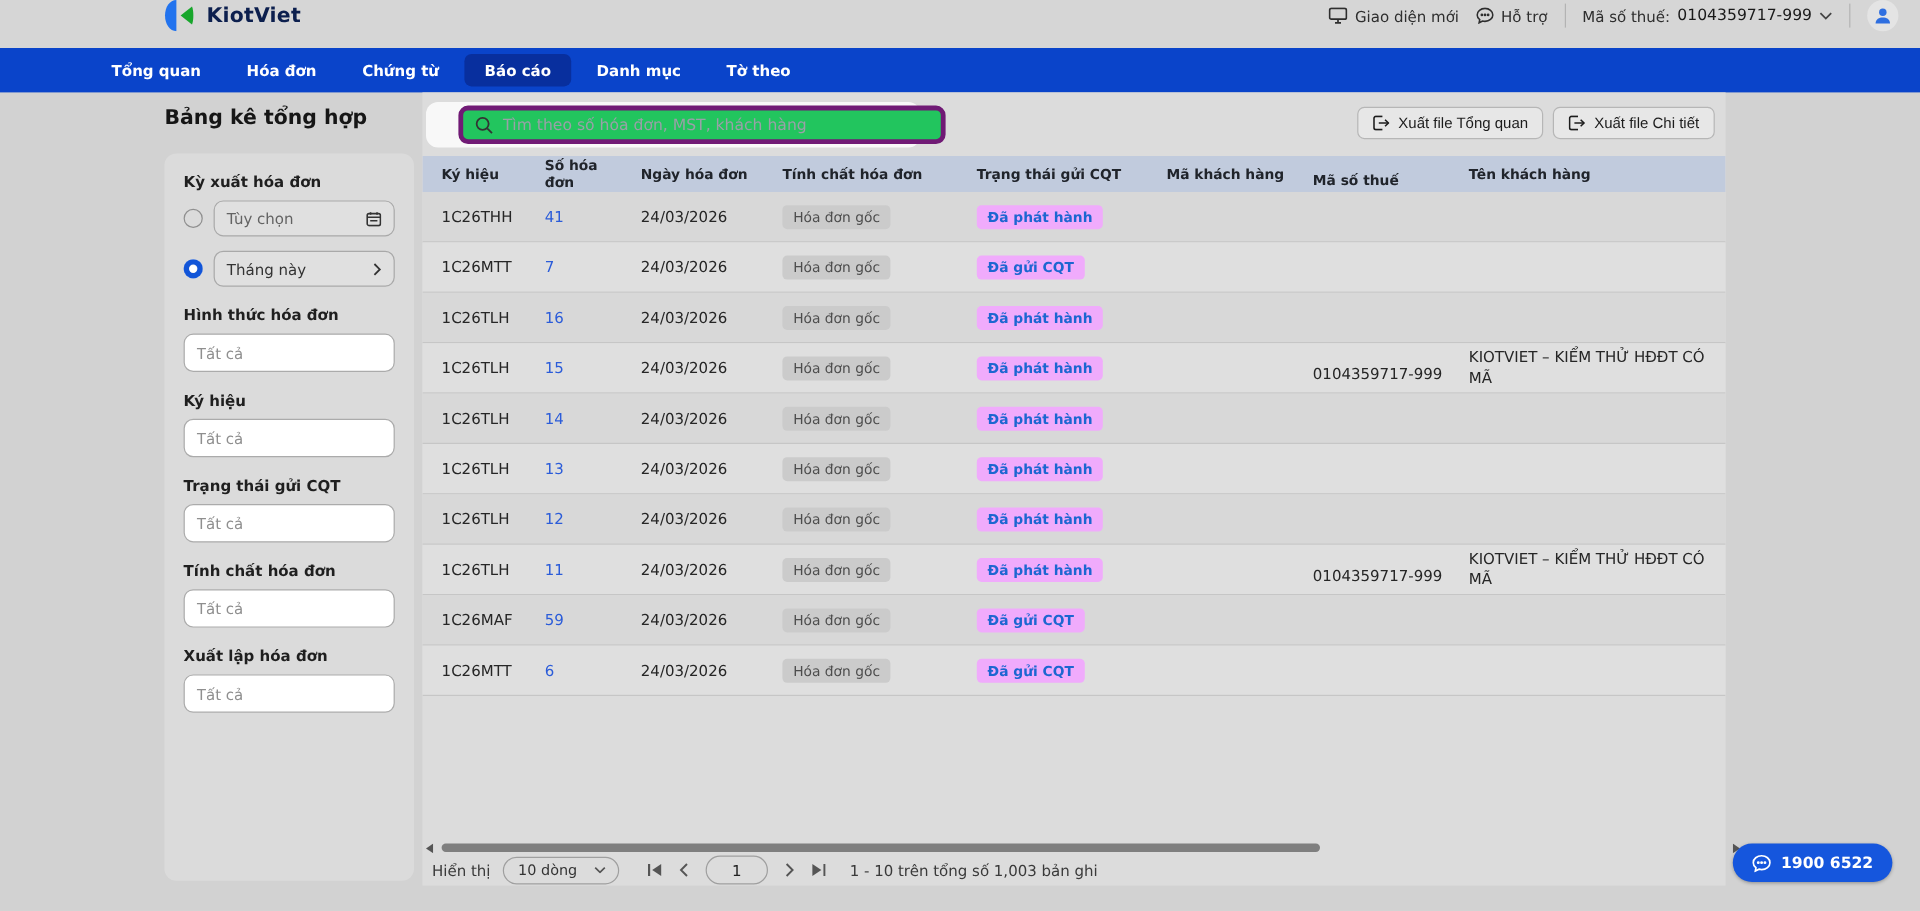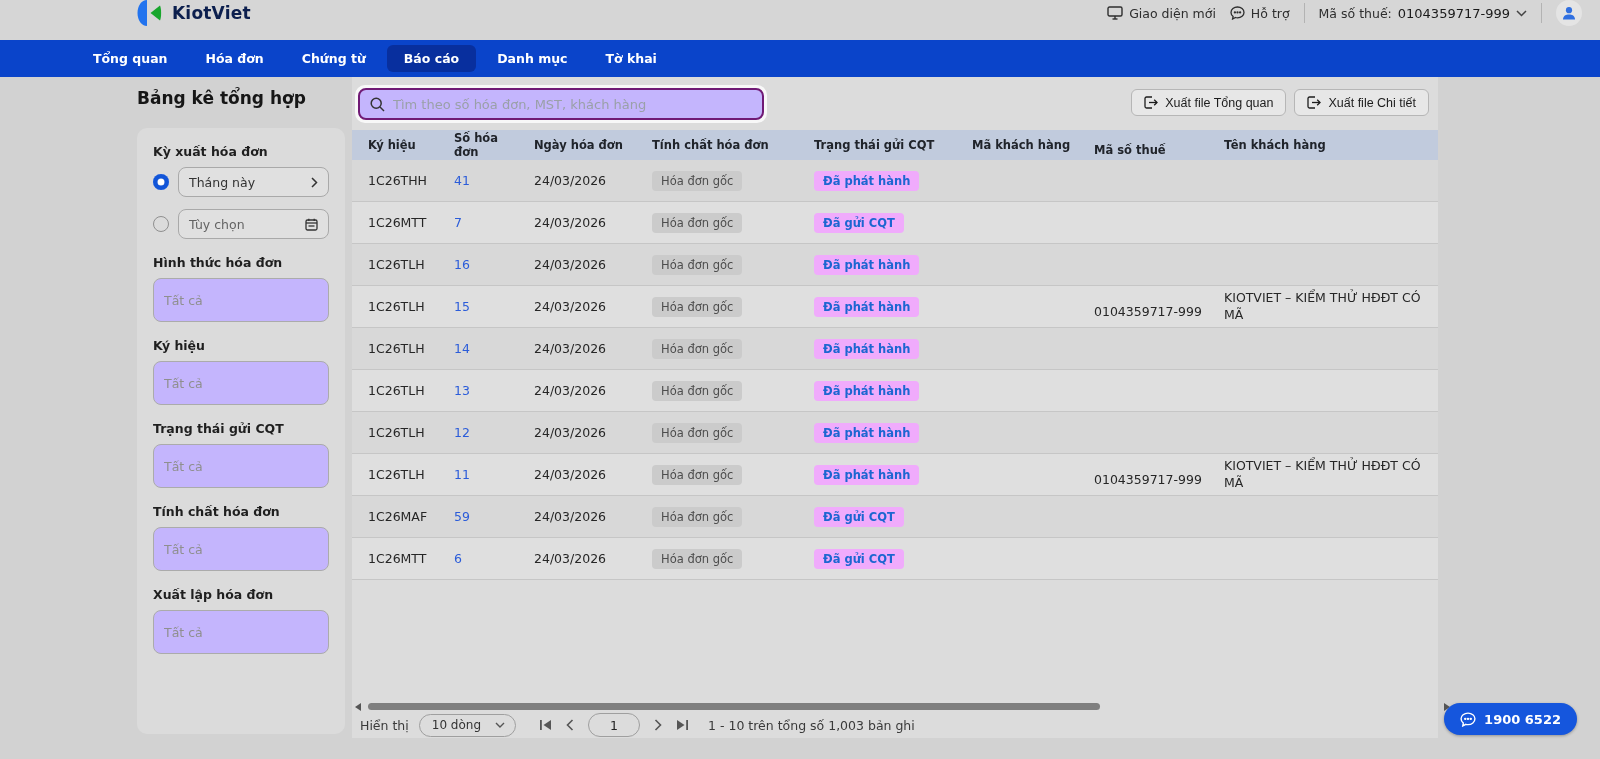--- a/index.html
+++ b/index.html
@@ -27,29 +27,29 @@
   .sidebar-card { position:absolute; left:137px; top:128px; width:208px; height:606px; background:#dbdbdb; border-radius:10px; padding:16px 16px; }
   .filter-label { font-size:12.5px; font-weight:bold; color:#1f1f1f; margin-bottom:8px; }
   .radio-row { display:flex; align-items:center; gap:9px; margin-bottom:12px; }
   .radio { width:16px; height:16px; border-radius:50%; flex:0 0 16px; }
   .radio.on { background:#1255d8; box-shadow:inset 0 0 0 4.5px #1255d8, inset 0 0 0 8px #f2f2f2; border:none; position:relative; }
   .radio.on::after{ content:""; position:absolute; left:5px; top:5px; width:6px; height:6px; border-radius:50%; background:#fff; }
   .radio.off { border:1.5px solid #8f8f8f; background:transparent; }
   .period-btn { flex:1; height:30px; border:1px solid #a9a9a9; border-radius:8px; display:flex; align-items:center; justify-content:space-between; padding:0 10px; font-size:12.5px; color:#333; background:#e0e0e0; cursor:pointer; }
   .period-btn .muted { color:#636363; }
   .filter-group { margin-top:16px; }
-  .filter-input { width:100%; height:44px; border:1px solid #ababab; border-radius:8px; background:#c4b5fd; font-size:12.5px; color:#333; padding:0 10px; font-family:inherit; }
+  .filter-input { width:100%; height:32px; border:1px solid #ababab; border-radius:8px; background:#ffffff; font-size:12.5px; color:#333; padding:0 10px; font-family:inherit; }
   .filter-input::placeholder { color:#8f8f8f; }
 
   
   .main-panel { position:absolute; left:352px; top:77px; width:1086px; height:661px; background:#dcdcdc; overflow:hidden; }
 
   .toolbar-row { position:absolute; top:7px; left:0; width:100%; height:40px; }
   .search-spotlight { position:absolute; left:3px; top:1px; width:412px; height:38px; background:rgba(255,255,255,.8); border-radius:10px; padding:3px; }
-  .search-box { width:100%; height:100%; background:#c4b5fd; border:2px solid #701a75; border-radius:8px; display:flex; align-items:center; padding:0 10px; gap:8px; }
+  .search-box { width:100%; height:100%; background:#22c55e; border:4px solid #701a75; border-radius:8px; display:flex; align-items:center; padding:0 10px; gap:8px;margin-left:24px; }
   .search-box input { border:none; outline:none; flex:1; font-size:13px; color:#333; font-family:inherit; background:transparent; }
   .search-box input::placeholder { color:#9aa0a8; }
   .export-btns { position:absolute; right:9px; top:5px; display:flex; gap:8px; }
   .btn-export { height:27px; display:flex; align-items:center; gap:7px; padding:0 12px; background:#e7e7e7; border:1px solid #b6b6b6; border-radius:6px; font-size:12.5px; color:#1c1c1c; cursor:pointer; white-space:nowrap; }
 
   
   .table-wrap { position:absolute; top:53px; left:0; width:1086px; }
   .thead { display:flex; align-items:center; background:#c1cbdd; height:30px; padding-left:16px; font-size:11.5px; font-weight:bold; color:#20242b; }
   .tr { display:flex; align-items:center; min-height:42px; padding-left:16px; border-bottom:1px solid #c6c6c6; font-size:12.5px; color:#262626; cursor:pointer; }
   .tr:nth-child(odd) { background:#d8d8d8; }
@@ -136,53 +136,53 @@
   </div>
 </div>
 
 <div class="navbar">
   <div id="nav-items" style="display:flex;gap:4px;">
       <div class="nav-item">Tổng quan</div>
       <div class="nav-item">Hóa đơn</div>
       <div class="nav-item">Chứng từ</div>
       <div class="nav-item active">Báo cáo</div>
       <div class="nav-item">Danh mục</div>
-      <div class="nav-item">Tờ khai</div>
+      <div class="nav-item">Tờ theo</div>
     </div>
 </div>
 
 <div class="page-title">Bảng kê tổng hợp</div>
 
 <div class="sidebar-card">
   <div class="filter-label">Kỳ xuất hóa đơn</div>
-
-  <div class="radio-row">
-    <span class="radio on"></span>
-    <div class="period-btn">
-      <span>Tháng này</span>
-      <span>
-        <svg width="7" height="11" viewBox="0 0 7 11" fill="none" stroke="#333" stroke-width="1.5">
-            <polyline points="1,1 5.5,5.5 1,10"></polyline>
-          </svg>
-      </span>
-    </div>
-  </div>
 
   <div class="radio-row">
     <span class="radio off"></span>
     <div class="period-btn">
       <span class="muted">Tùy chọn</span>
       <span>
         <svg width="13" height="13" viewBox="0 0 13 13" fill="none" stroke="#333" stroke-width="1.3">
           <rect x="1" y="2" width="11" height="10" rx="1.5"></rect>
             <line x1="1" y1="5" x2="12" y2="5"></line>
             <line x1="3.8" y1="0.8" x2="3.8" y2="3"></line>
             <line x1="9.2" y1="0.8" x2="9.2" y2="3"></line>
             <line x1="3.5" y1="8" x2="9.5" y2="8"></line>
         </svg>
+      </span>
+    </div>
+  </div>
+
+  <div class="radio-row">
+    <span class="radio on"></span>
+    <div class="period-btn">
+      <span>Tháng này</span>
+      <span>
+        <svg width="7" height="11" viewBox="0 0 7 11" fill="none" stroke="#333" stroke-width="1.5">
+            <polyline points="1,1 5.5,5.5 1,10"></polyline>
+          </svg>
       </span>
     </div>
   </div>
 
   <div id="filter-list">
       <div class="filter-group"><div class="filter-label">Hình thức hóa đơn</div><input class="filter-input" type="text" placeholder="Tất cả" style=""></div>
       <div class="filter-group"><div class="filter-label">Ký hiệu</div><input class="filter-input" type="text" placeholder="Tất cả" style=""></div>
       <div class="filter-group"><div class="filter-label">Trạng thái gửi CQT</div><input class="filter-input" type="text" placeholder="Tất cả" style=""></div>
       <div class="filter-group"><div class="filter-label">Tính chất hóa đơn</div><input class="filter-input" type="text" placeholder="Tất cả" style=""></div>
       <div class="filter-group"><div class="filter-label">Xuất lập hóa đơn</div><input class="filter-input" type="text" placeholder="Tất cả" style=""></div>

